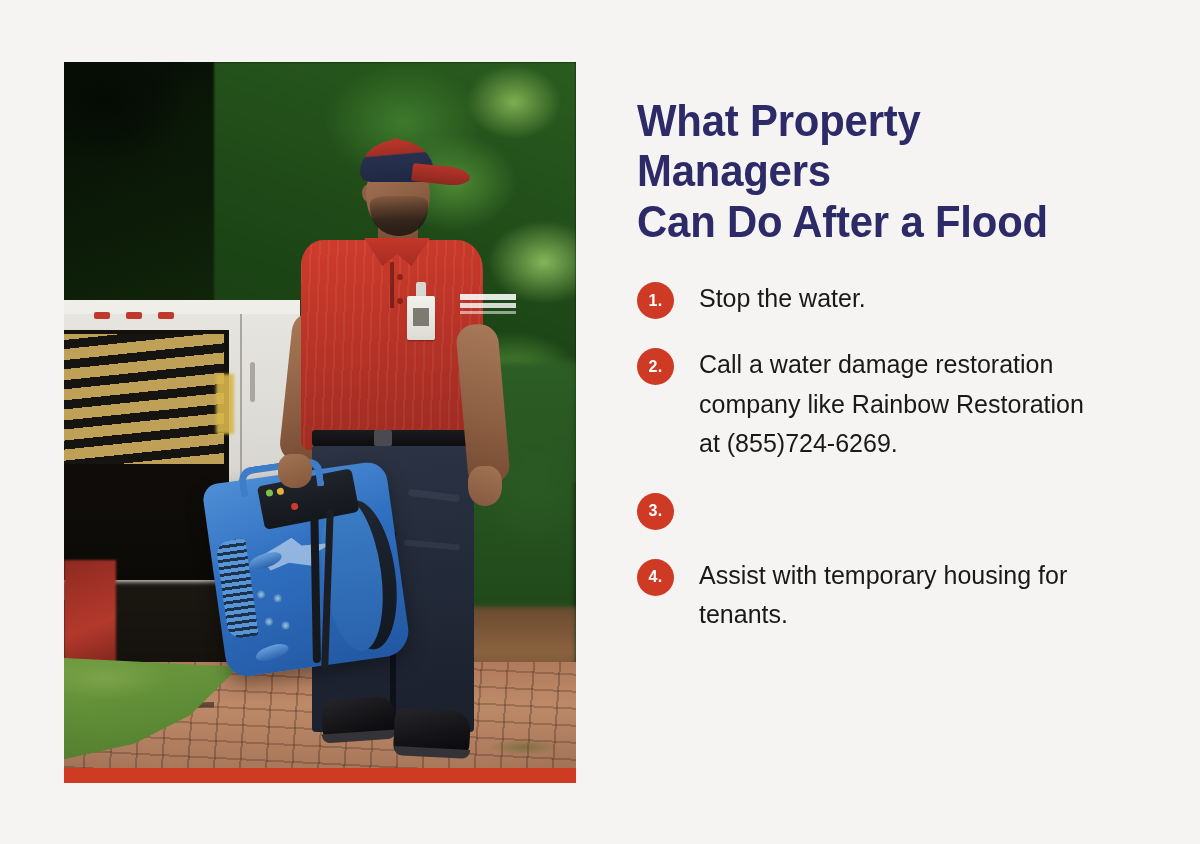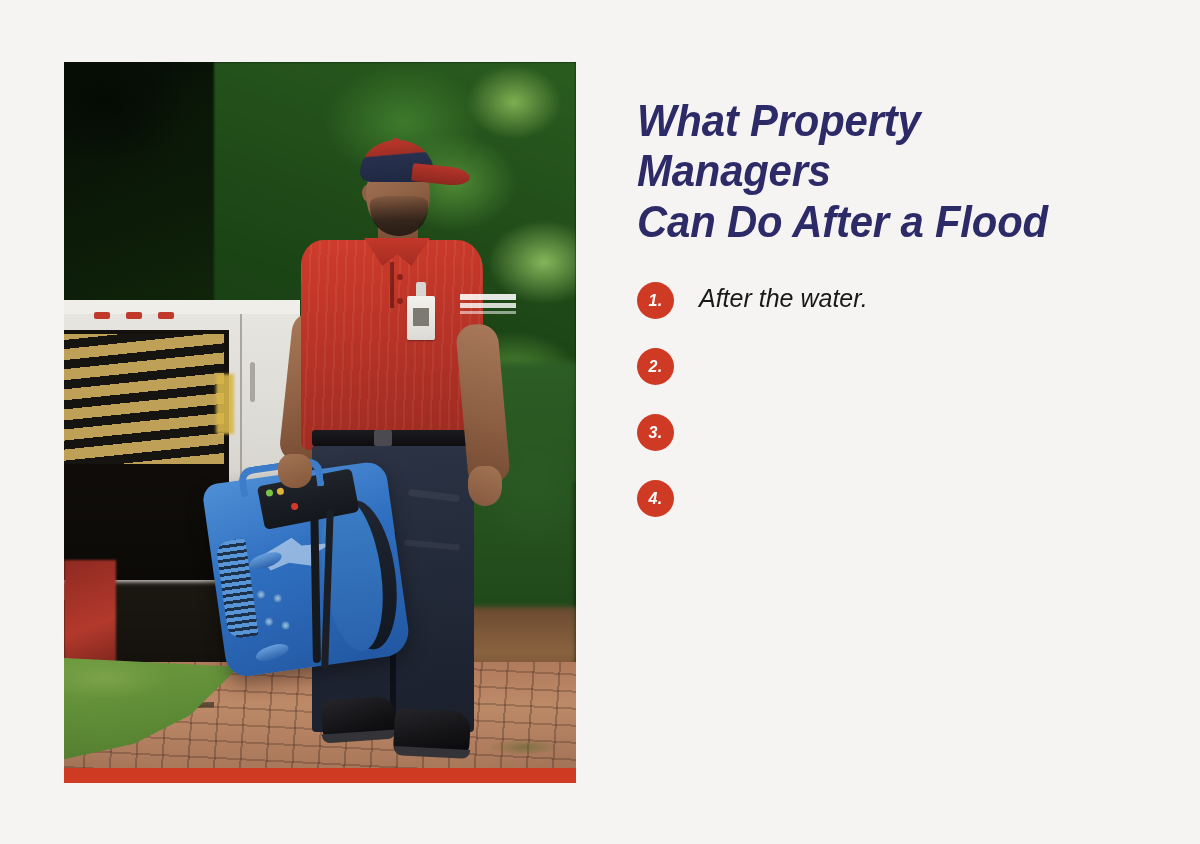--- a/index.html
+++ b/index.html
@@ -418,21 +418,20 @@
       rgba(0,0,0,0) 55%, rgba(0,0,0,.22) 100%);
     pointer-events: none;
   }
 
   
   .content {
     position: absolute;
     left: 637px;
     top: 96px;
     width: 500px;
-    font-style: italic;
   }
   .headline {
     margin: 0 0 32px 0;
     color: #2d2a68;
     font-family: "Liberation Sans Narrow", "Liberation Sans", sans-serif;
     font-size: 45px;
     line-height: 1.12;
     font-weight: bold;
     letter-spacing: -0.2px;
     transform: scaleX(0.93);
@@ -576,31 +575,33 @@
 
   <div class="content">
 
     <h1 class="headline">What Property Managers
 Can Do After a Flood</h1>
 
     <ol class="steps">
 
       <li class="step">
         <span class="step-badge">1.</span>
-        <span class="step-text">After the water.</span>
+        <span class="step-text">Stop the water.</span>
       </li>
 
       <li class="step">
         <span class="step-badge">2.</span>
+        <span class="step-text">Call a water damage restoration company like Rainbow Restoration at (855)724-6269.</span>
       </li>
 
       <li class="step">
         <span class="step-badge">3.</span>
       </li>
 
       <li class="step">
         <span class="step-badge">4.</span>
+        <span class="step-text">Assist with temporary housing for tenants.</span>
       </li>
 
     </ol>
   </div>
 
 </div>
 
 </body></html>

